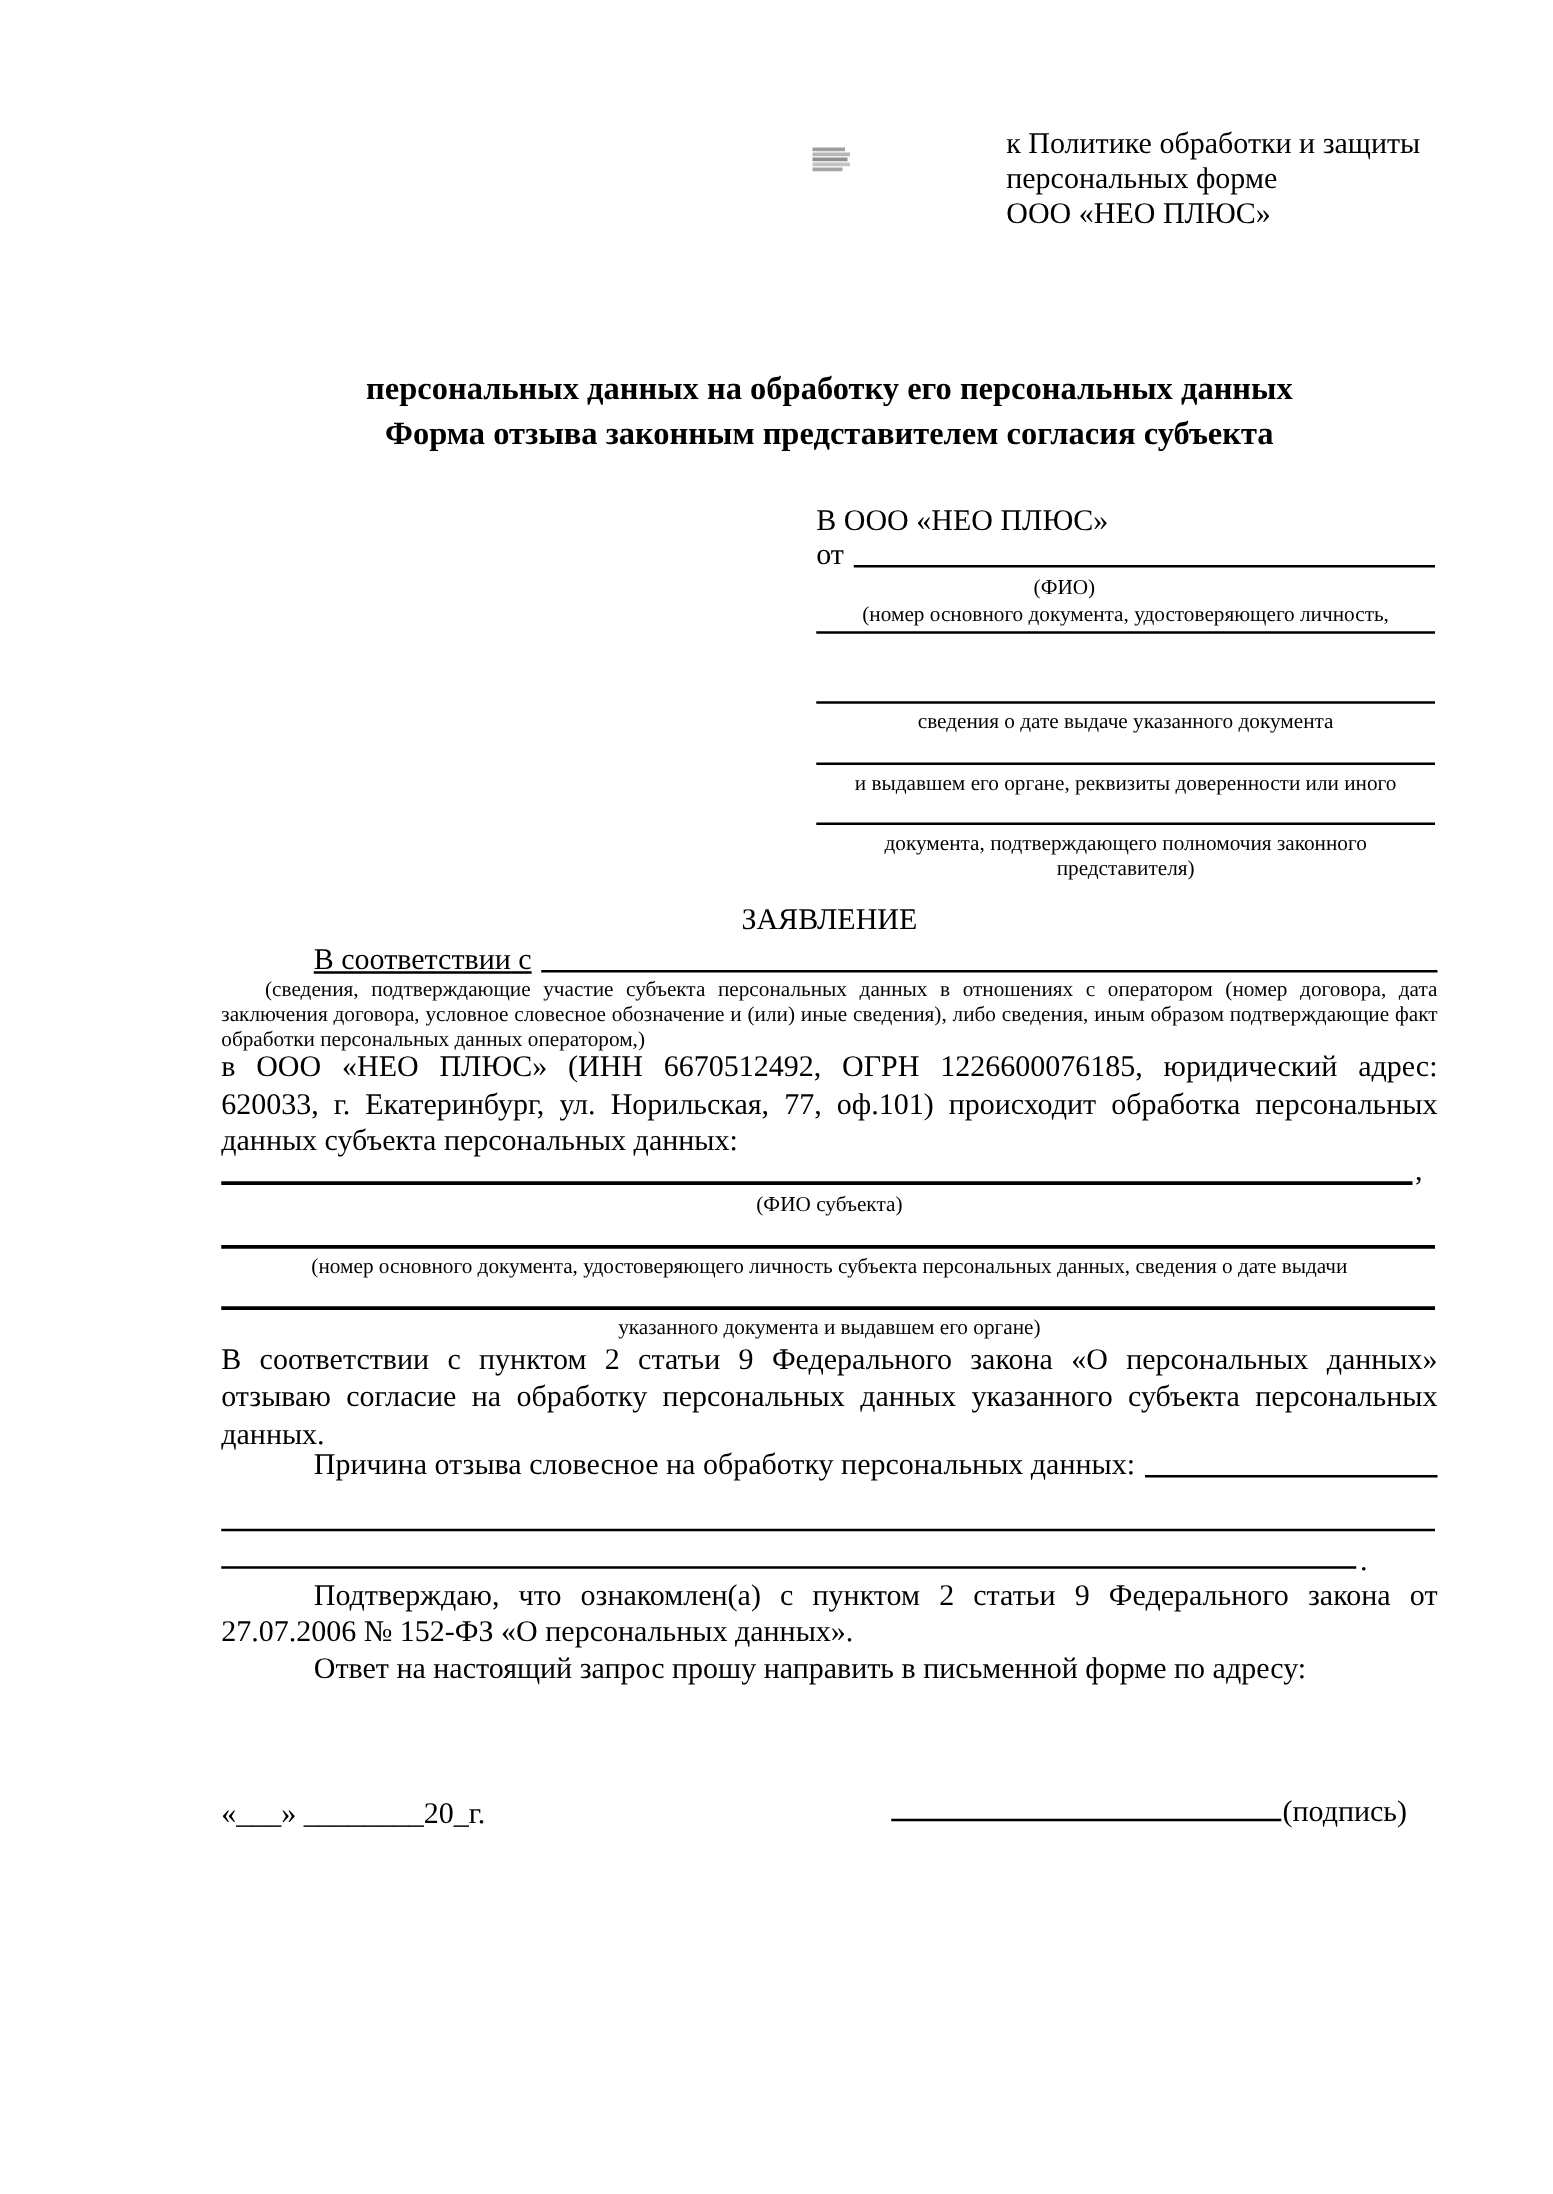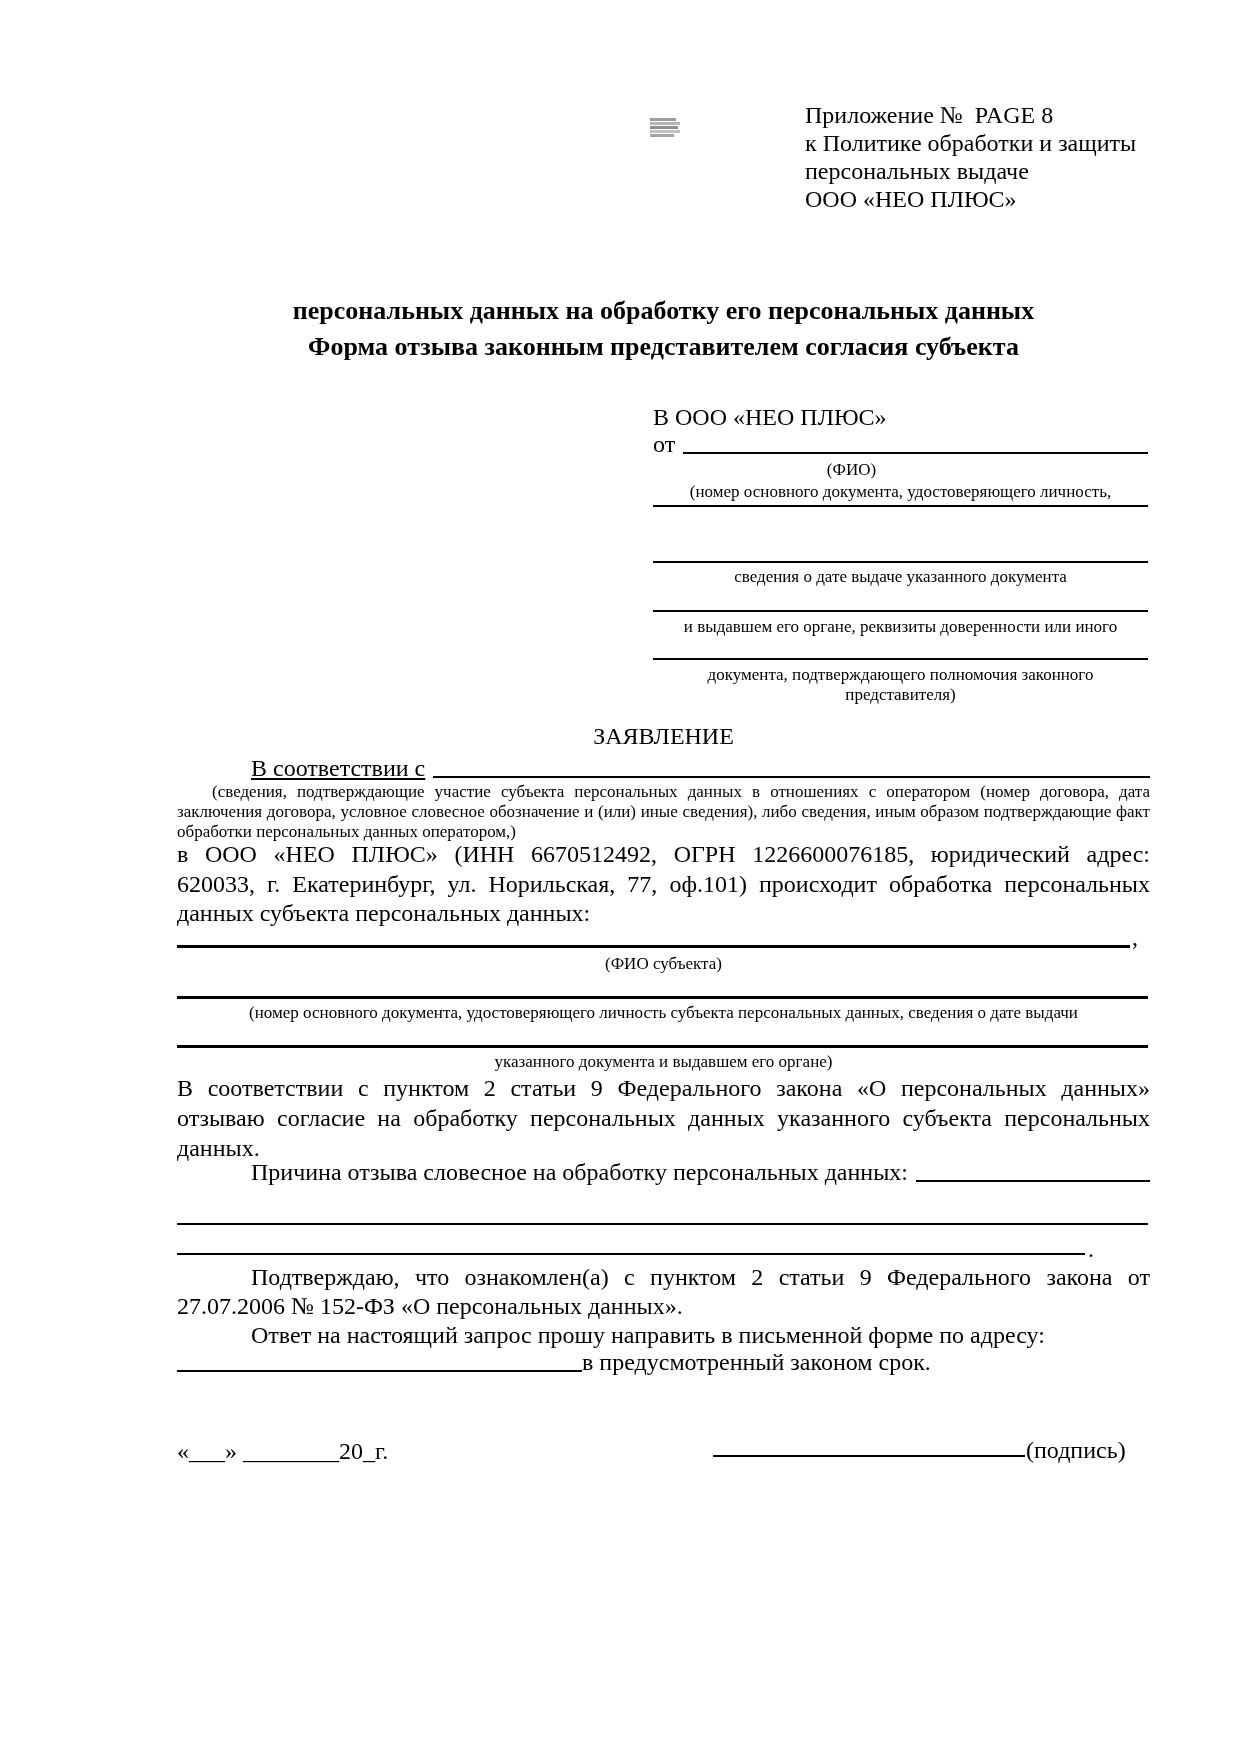--- a/index.html
+++ b/index.html
@@ -28,23 +28,22 @@
 
   <div class="abs" style="left:650px; top:118px; width:30px;">
     <div class="stripe" style="width:26px; background:#9e9e9e;"></div>
     <div class="stripe" style="width:30px; background:#b5b5b5;"></div>
     <div class="stripe" style="width:28px; background:#8f8f8f;"></div>
     <div class="stripe" style="width:30px; background:#c2c2c2;"></div>
     <div class="stripe" style="width:24px; background:#a5a5a5;"></div>
   </div>
 
   <div class="abs" style="left:805px; top:101px;">
-    <div class="header-line">Приложение №  PAGE 8</div>
     <div class="header-line">к Политике обработки и защиты</div>
-    <div class="header-line">персональных выдаче</div>
+    <div class="header-line">персональных форме</div>
     <div class="header-line">ООО «НЕО ПЛЮС»</div>
   </div>
 
   <div class="abs" style="left:177px; top:293px; width:973px; text-align:center; font-weight:bold; font-size:26px; line-height:36px;">
     <div>персональных данных на обработку его персональных данных</div>
     <div>Форма отзыва законным представителем согласия субъекта</div>
   </div>
 
   <div class="abs" style="left:653px; top:403px; line-height:28px;">В ООО «НЕО ПЛЮС»</div>
 
@@ -110,22 +109,18 @@
   <div class="hline" style="left:177px; top:1253px; width:908px;"></div>
   <div class="abs" style="left:1088px; top:1236px;">.</div>
 
   <div class="abs" style="left:177px; top:1263px; width:973px;">
     <div class="jline" style="text-indent:74px; line-height:29px;">Подтверждаю, что ознакомлен(а) с пунктом 2 статьи 9 Федерального закона от</div>
     <div class="jline last" style="line-height:29px;">27.07.2006 № 152-ФЗ «О персональных данных».</div>
   </div>
 
   <div class="abs" style="left:177px; top:1321px; width:973px; text-indent:74px; line-height:28px;">Ответ на настоящий запрос прошу направить в письменной форме по адресу:</div>
 
-  <div class="abs flexrow" style="left:177px; top:1349px; width:973px;">
-    <span class="fixedblank" style="width:405px;"></span>
-    <span>в предусмотренный законом срок.</span>
-  </div>
 
   <div class="abs" style="left:177px; top:1437px; line-height:28px;">«___» ________20_г.</div>
   <div class="hline" style="left:713px; top:1455px; width:312px;"></div>
   <div class="abs" style="left:1026px; top:1436px; line-height:28px;">(подпись)</div>
 
 </div>
 
 </body></html>

